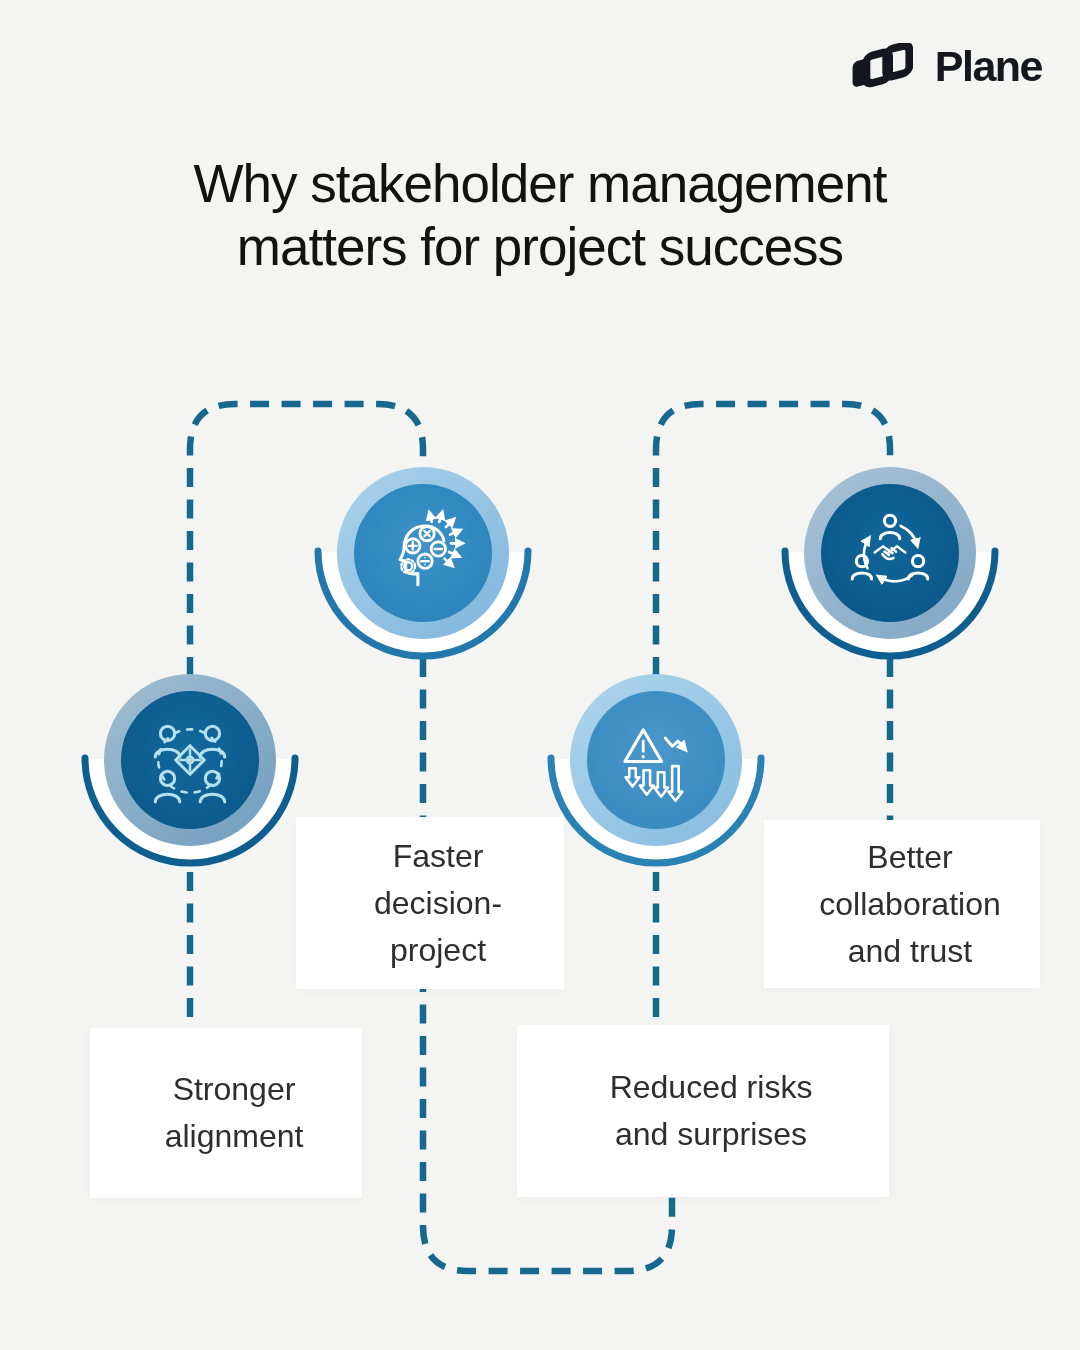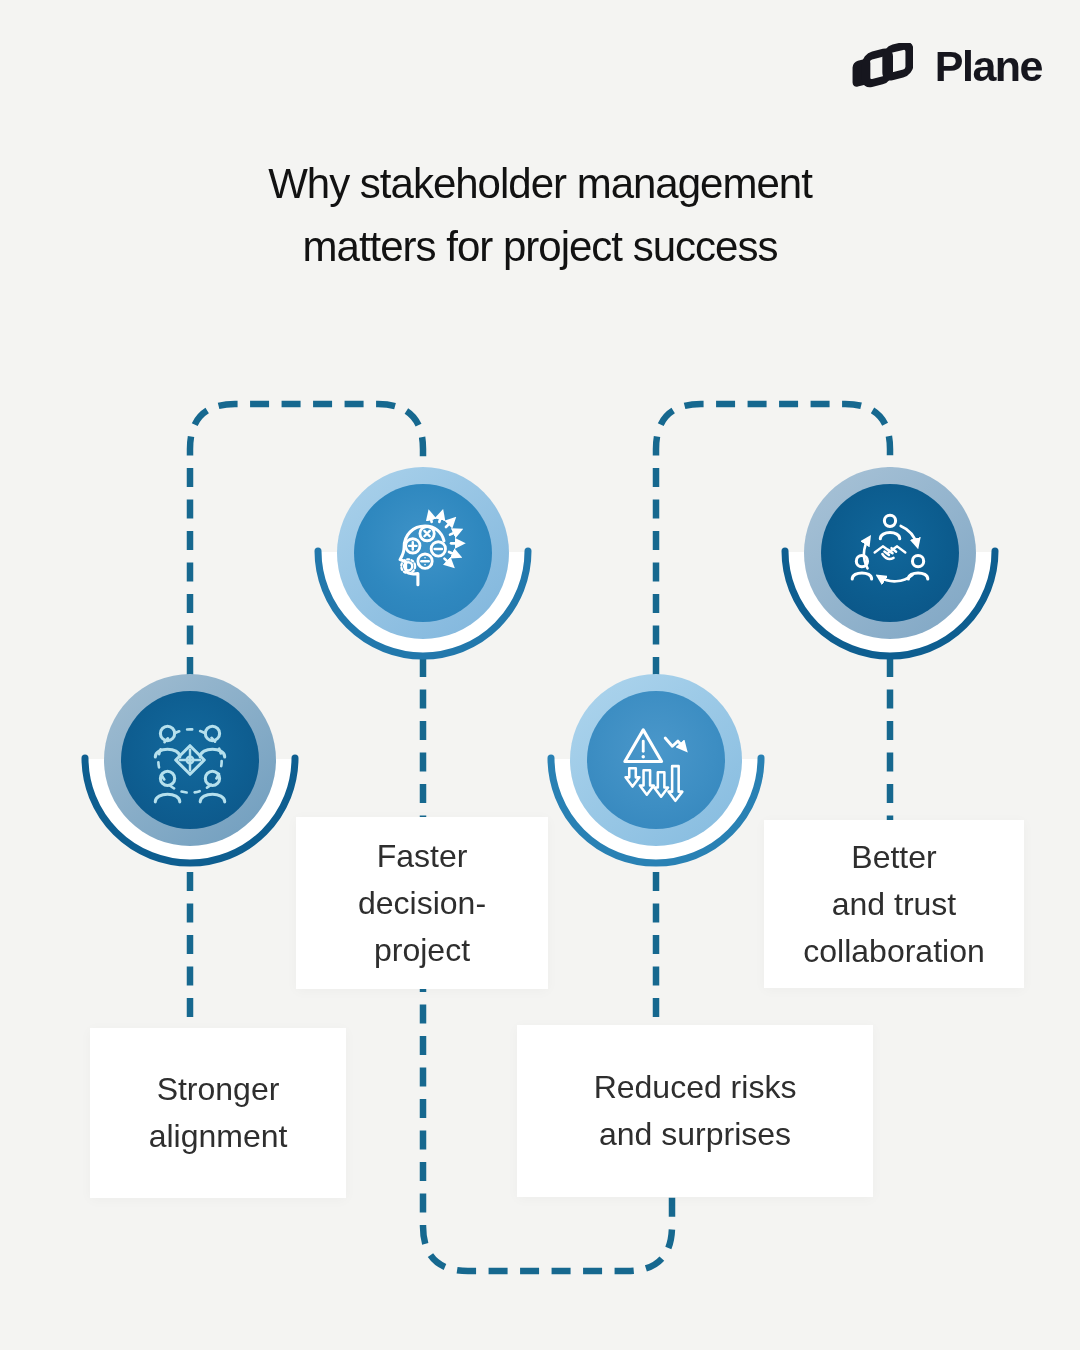--- a/index.html
+++ b/index.html
@@ -6,21 +6,21 @@
   .canvas{
     position:relative;width:1080px;height:1350px;background:#F4F4F2;
     overflow:hidden;font-family:"Liberation Sans",sans-serif;margin:0 auto;
   }
   
   .logo{position:absolute;top:42px;right:38px;display:flex;align-items:center;gap:22px;z-index:6;}
   .logo-mark{display:block;}
   .logo-text{font-size:43px;font-weight:700;color:#16161E;letter-spacing:-1.5px;}
   .title{
     position:absolute;top:152px;left:0;width:100%;text-align:center;z-index:6;
-    font-size:42px;line-height:63px;font-weight:400;color:#121212;letter-spacing:-1px;
+    font-size:53px;line-height:63px;font-weight:400;color:#121212;letter-spacing:-1px;
   }
   .title span{display:block;}
   
   .connectors{position:absolute;inset:0;z-index:1;}
   .dash{fill:none;stroke:#16688F;stroke-width:6.5;stroke-dasharray:19 12.5;}
   .arc-white{fill:none;stroke:#FFFFFF;stroke-width:18;}
   .arc{fill:none;stroke-width:7;stroke-linecap:round;}
   .arc.a1,.arc.a4{stroke:#0E5E90;}
   .arc.a2{stroke:#2278AC;}
   .arc.a3{stroke:#2981B4;}
@@ -38,20 +38,21 @@
   .node.p1{left:104px;top:674px;}
   .node.p2{left:337px;top:467px;}
   .node.p3{left:570px;top:674px;}
   .node.p4{left:804px;top:467px;}
   
   .card{
     position:absolute;background:#FFFFFF;z-index:3;
     display:flex;flex-direction:column;justify-content:center;align-items:center;
     text-align:center;font-size:32px;line-height:47px;color:#2E2E2E;
     box-shadow:0 2px 12px rgba(0,0,0,0.03);
+    padding-left:16px;
   }
   .card span{display:block;}
   .card.c1{left:62px;top:1028px;width:256px;height:170px;margin-left:28px;}
   .card.c2{left:296px;top:817px;width:252px;height:172px;}
   .card.c3{left:517px;top:1025px;width:356px;height:172px;}
   .card.c4{left:764px;top:820px;width:260px;height:168px;}
   .icon-svg{display:block;}
 </style>
 </head>
 <body>
@@ -209,17 +210,17 @@
     <span>project</span>
   </div>
 
   <div class="card c3">
     <span>Reduced risks</span>
     <span>and surprises</span>
   </div>
 
   <div class="card c4">
     <span>Better</span>
+    <span>collaboration</span>
     <span>and trust</span>
-    <span>collaboration</span>
   </div>
 
 </div>
 
 </body></html>

